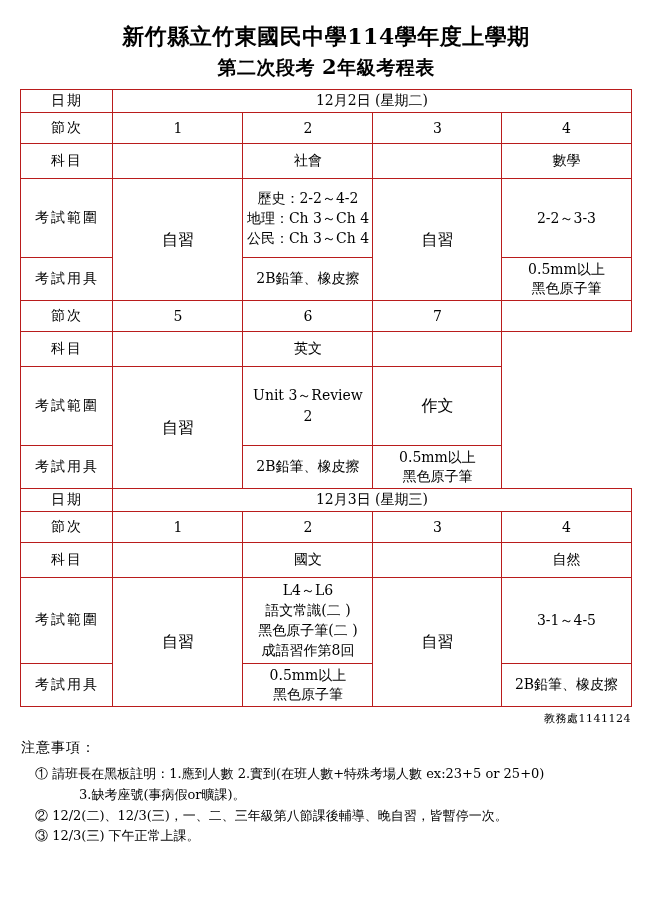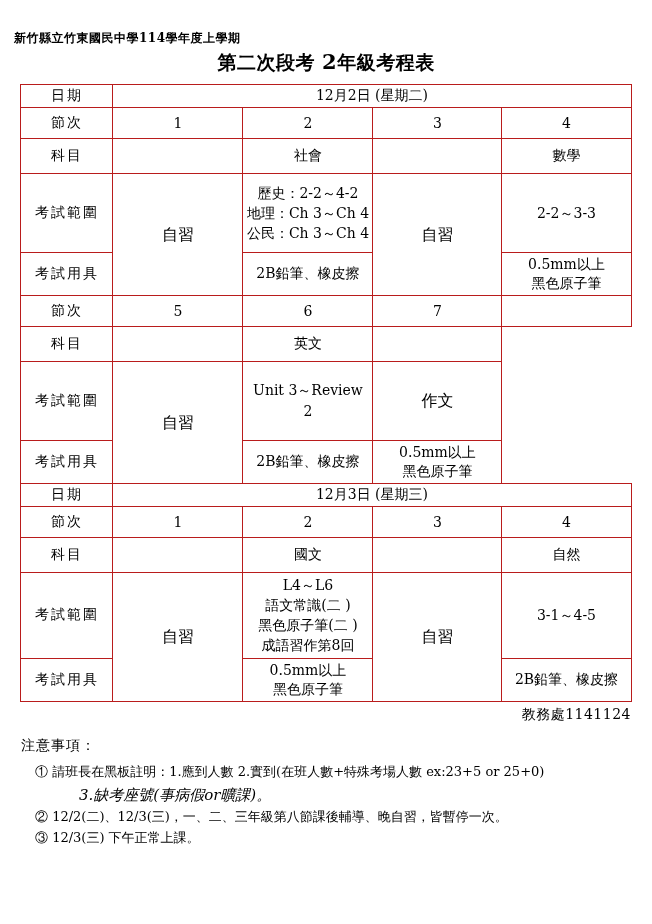--- a/index.html
+++ b/index.html
@@ -15,25 +15,25 @@
     position: relative;
     overflow: hidden;
   }
   .page {
     width: 652px;
     height: 924px;
     box-sizing: border-box;
     padding: 10px 14px 0 14px;
   }
   .title1 {
-    text-align: left;
-    font-size: 12px;
+    text-align: center;
+    font-size: 22px;
     font-weight: bold;
     letter-spacing: 0.5px;
-    margin-top: 20px;
+    margin-top: 12px;
   }
   .title2 {
     text-align: center;
     font-size: 19px;
     font-weight: bold;
     letter-spacing: 0.5px;
     margin-top: 2px;
     margin-bottom: 8px;
   }
   .title2 .big {
@@ -86,38 +86,37 @@
   }
   .nl { display: block; }
   .notes {
     margin: 10px auto 0 auto;
     width: 610px;
     font-size: 13px;
     line-height: 1.6;
   }
   .office {
     text-align: right;
-    font-size: 14px;
+    font-size: 11px;
     margin: 4px auto 2px auto;
     width: 610px;
     letter-spacing: 0.5px;
   }
   .notes-title {
     font-size: 14px;
     letter-spacing: 1px;
     margin-bottom: 6px;
   }
   .note-item {
     margin-left: 14px;
     font-size: 13px;
   }
   .note-sub {
     margin-left: 58px;
-    font-size: 15px;
-    font-style: italic;
+    font-size: 13px;
   }
 </style>
 </head>
 <body>
 
 <div class="page">
 
   <div class="title1">新竹縣立竹東國民中學114學年度上學期</div>
   <div class="title2">
     <span>第二次段考</span>

